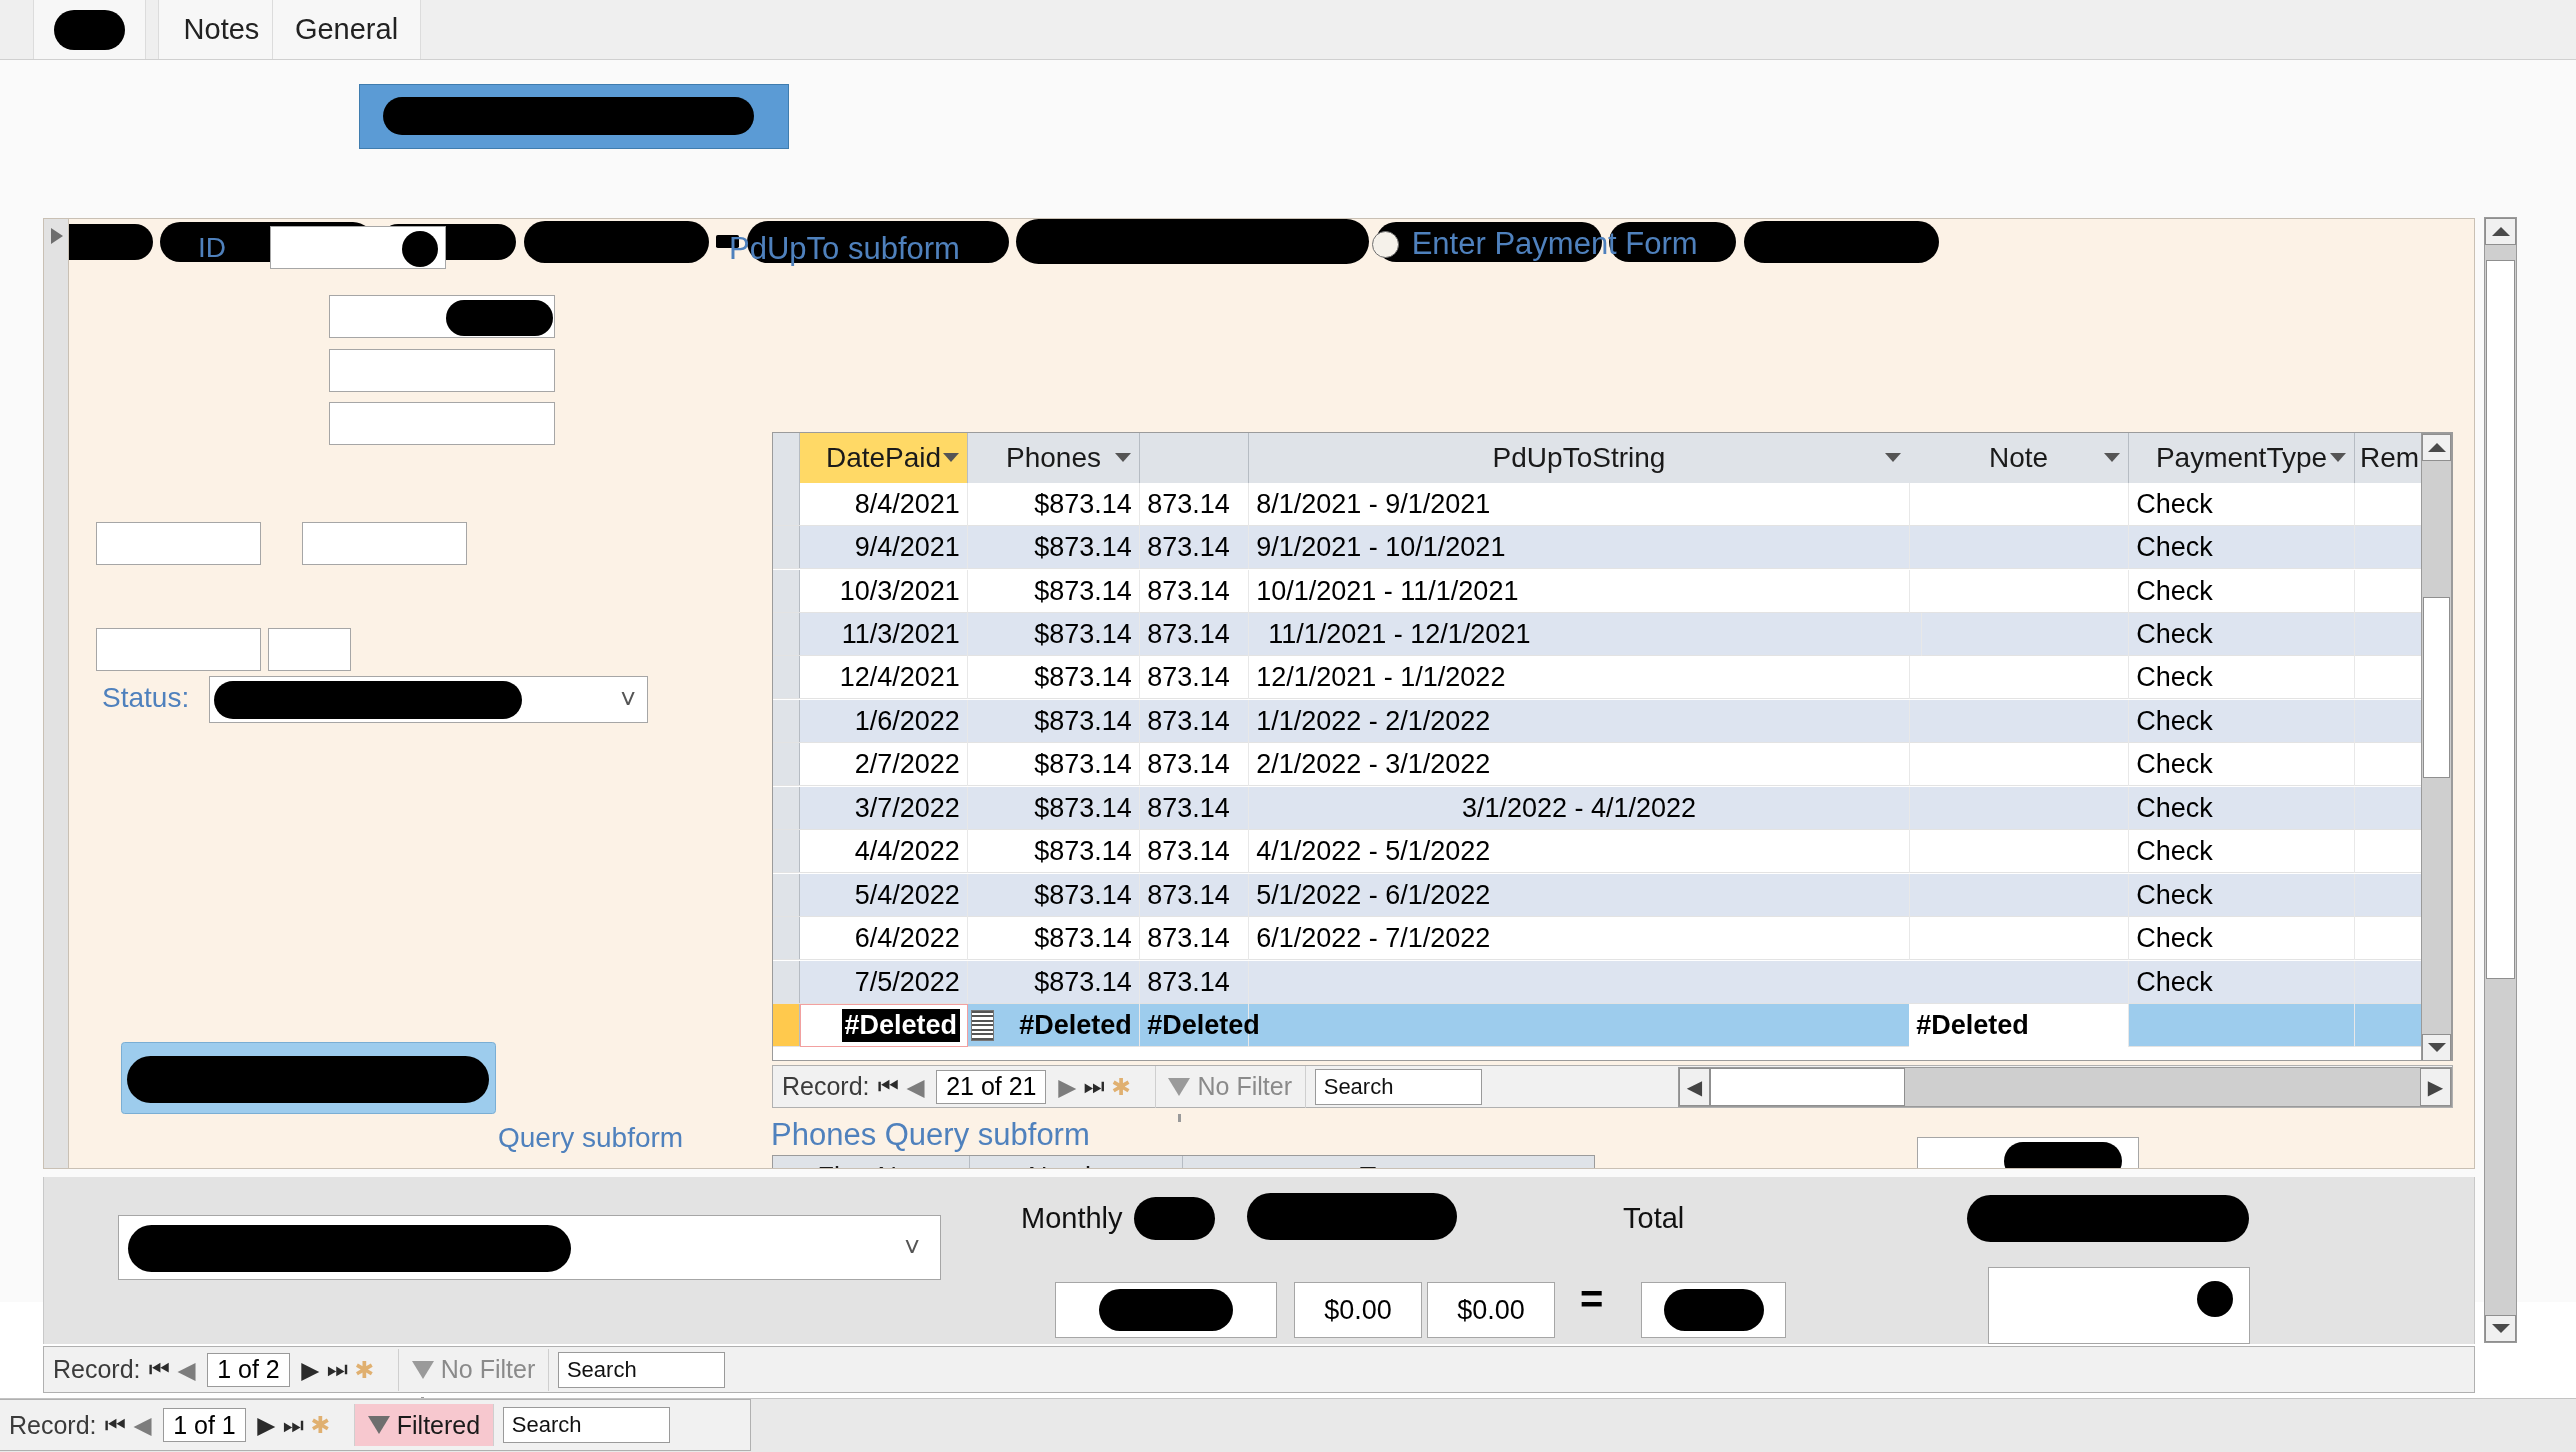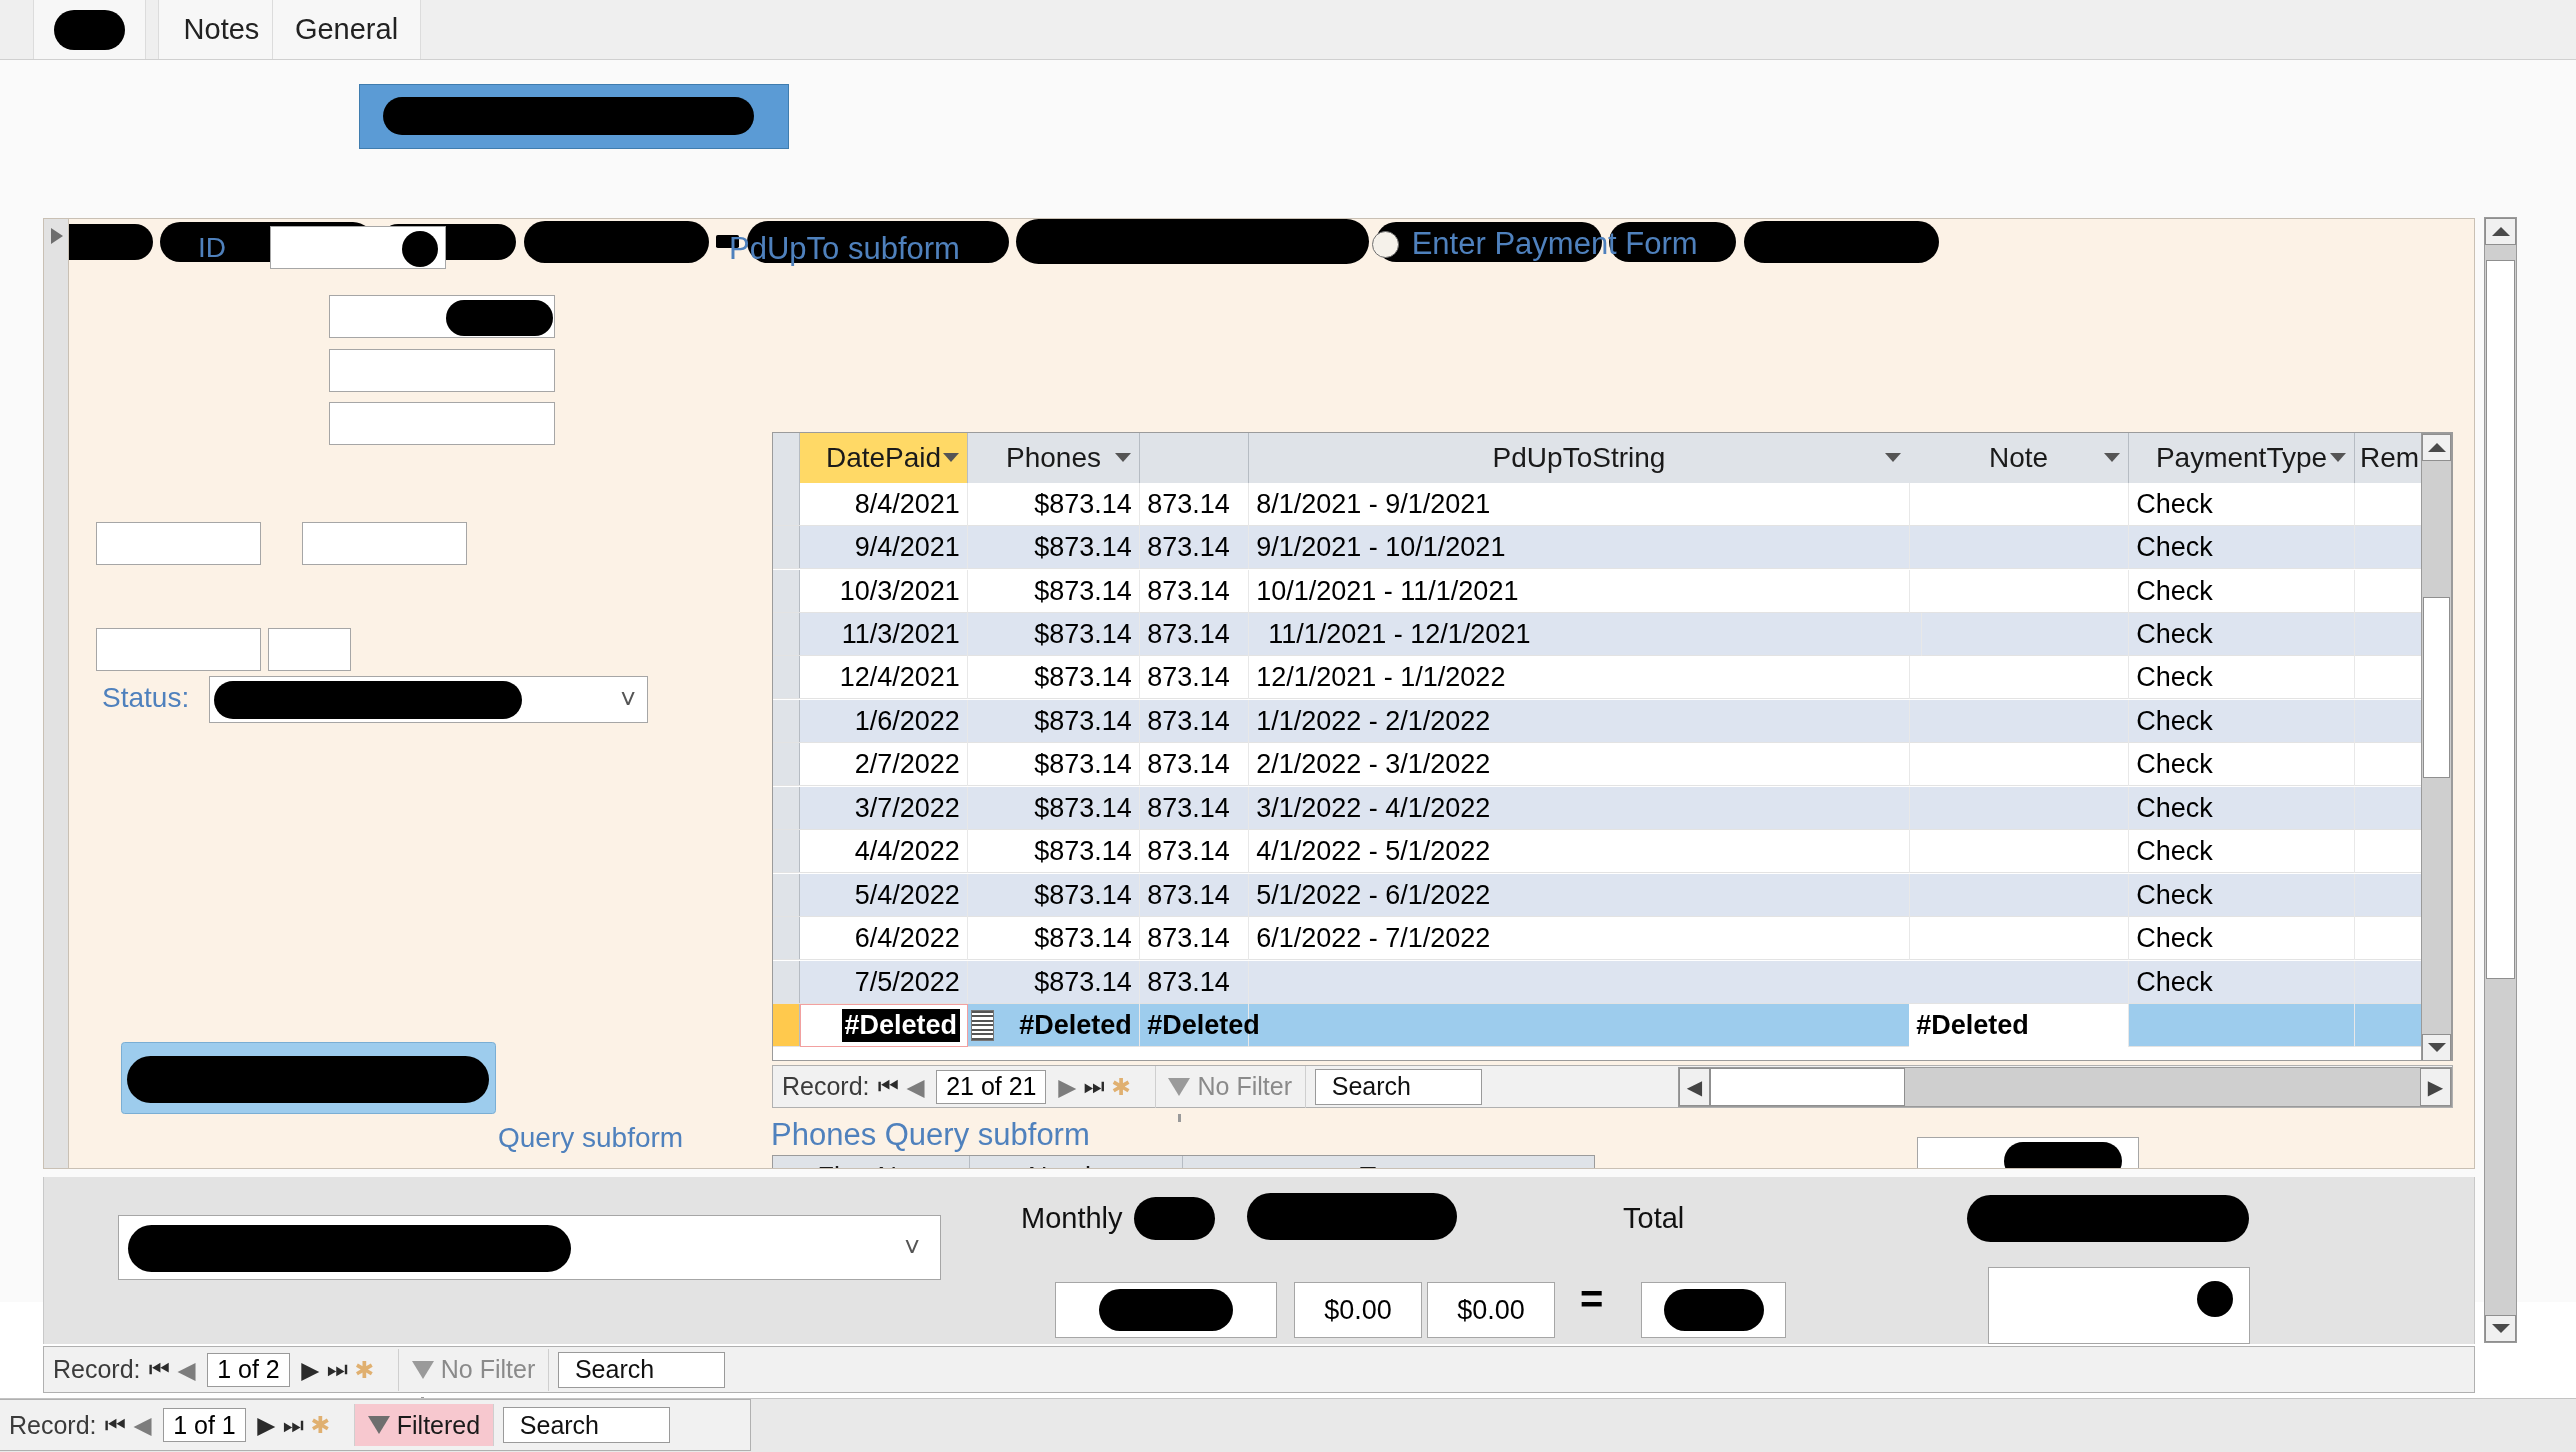--- a/index.html
+++ b/index.html
@@ -118,22 +118,22 @@
   .navbox { height:34px; background:#fff; border:0.9px solid #9a9a9a; display:flex;
             align-items:center; padding:0 9px; margin:0 7.2px; font-size:25px; color:#000;}
   .filtchip { display:flex; align-items:center; gap:7.2px; padding:0 12.7px; height:42px;
               color:#8a8a8a; border-left:0.9px solid #cfcfcf; border-right:0.9px solid #cfcfcf;margin-left:20px;}
   .filtchip.active { background:#f7c8cf; color:#1a1a1a; }
   .funnel { width:0;height:0;border-left:11.8px solid transparent;border-right:11.8px solid transparent;
             border-top:18px solid #9a9a9a; position:relative; }
   .funnel:after { content:""; position:absolute; left:-1.8px; top:18px; width:3.6px; height:8.1px; background:#9a9a9a; }
   .filtchip.active .funnel { border-top-color:#6e6e6e; }
   .filtchip.active .funnel:after { background:#6e6e6e; }
-  .srchbox { height:36px; background:#fff; border:0.9px solid #9a9a9a; padding:0 16px;
-             display:flex; align-items:center; font-size:25px; color:#111; }
+  .srchbox { height:36px; background:#fff; border:0.9px solid #9a9a9a; padding:0 8px;
+             display:flex; align-items:center; font-size:22px; color:#111; }
 
   
   .hscroll { position:absolute; height:40px; background:#cfcfcf; border:0.9px solid #9a9a9a; display:flex; }
   .hs-left, .hs-right { width:31px; background:#f0f0f0; border:0.9px solid #8f8f8f;
         display:flex; align-items:center; justify-content:center; color:#444; font-size:20px; }
   .hs-thumb { background:#fff; border:0.9px solid #8f8f8f; }
 
   
   .mini { position:absolute; border:0.9px solid #9b9b9b; background:#fff; overflow:hidden; }
   .mhead { position:absolute; left:0; top:0; height:42px; background:#dfe3e8; }
@@ -415,21 +415,21 @@
             <div class="rowsel"></div>
             <div class="c r" style="left: 27px; width: 168px;">
               <span>3/7/2022</span>
             </div>
             <div class="c r" style="left: 195px; width: 172px;">
               <span>$873.14</span>
             </div>
             <div class="c l" style="left: 367px; width: 109px;">
               <span>873.14</span>
             </div>
-            <div class="c l" style="left: 476px; width: 661px;">
+            <div class="c l" style="left: 476px; width: 661px; justify-content: center;">
               <span>3/1/2022 - 4/1/2022</span>
             </div>
             <div class="c l" style="left: 1136px; width: 220px;"></div>
             <div class="c l" style="left: 1356px; width: 226px;">
               <span>Check</span>
             </div>
             <div class="c l" style="left: 1583px; width: 68px;"></div>
           </div>
           <div class="prow" style="top: 397px;">
             <div class="rowsel"></div>

